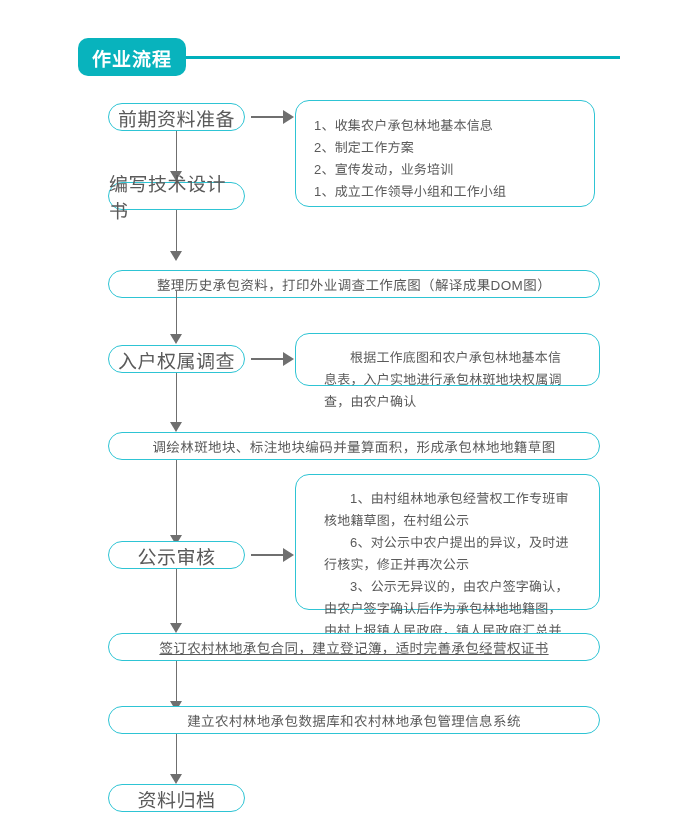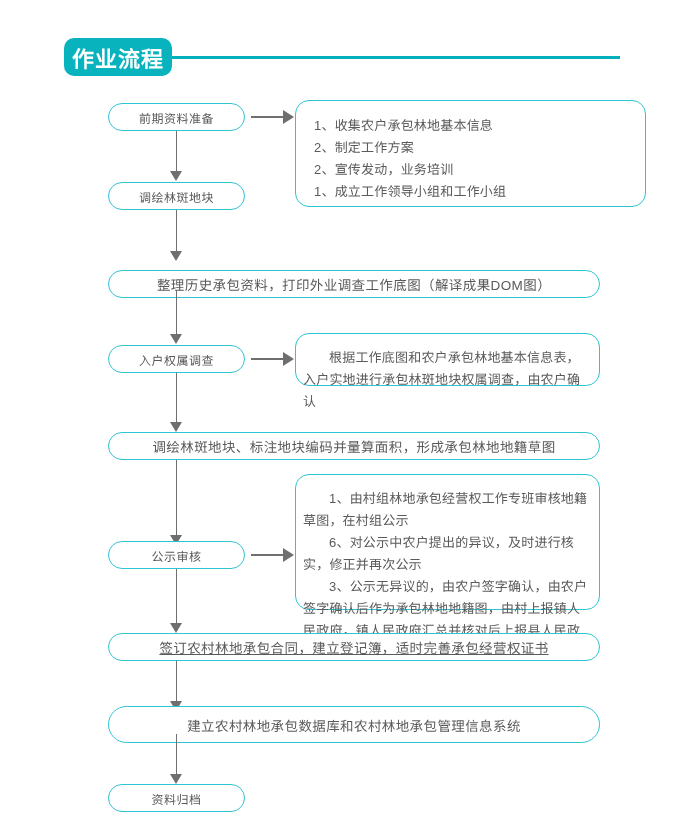--- a/index.html
+++ b/index.html
@@ -33,50 +33,50 @@
   .header-rule {
     position: absolute;
     left: 120px;
     top: 18px;
     width: 500px;
     height: 3px;
     background: #00b0bc;
   }
   .header-badge {
     position: absolute;
-    left: 64px;
+    left: 78px;
     top: 0px;
     width: 108px;
     height: 38px;
     background: #08b3bd;
     border-radius: 10px;
     display: flex;
     align-items: center;
     justify-content: center;
     color: #ffffff;
-    font-size: 22px;
+    font-size: 19px;
     font-weight: bold;
     letter-spacing: 1px;
     z-index: 2;
   }
 
   
   .node {
     position: absolute;
     box-sizing: border-box;
     border: 1.6px solid #2ec4d4;
     background: #ffffff;
     color: #5a5a5a;
   }
   .node.pill {
     border-radius: 22px;
     display: flex;
     align-items: center;
     justify-content: center;
-    font-size: 12px;
+    font-size: 19px;
     letter-spacing: 0.5px;
   }
   .node.wide {
     border-radius: 20px;
     display: flex;
     align-items: center;
     justify-content: center;
     font-size: 13.5px;
     letter-spacing: 0.4px;
   }
@@ -84,21 +84,21 @@
     border-radius: 14px;
     font-size: 13px;
     line-height: 22px;
     letter-spacing: 0.2px;
     padding: 14px 18px 14px 18px;
   }
   .node.detail .li {
     white-space: nowrap;
   }
   .node.detail.para {
-    padding: 13px 7px;
+    padding: 13px 28px;
   }
   .node.detail.para .p {
     text-indent: 2em;
     white-space: normal;
   }
   .node.detail.flow .p {
     white-space: normal;
   }
 
   
@@ -137,31 +137,31 @@
   <div class="header">
     <div class="header-rule"></div>
     <div class="header-badge">作业流程</div>
   </div>
 
   <div class="node pill" style="left:108px; top:103px; width:137px; height:28px;">前期资料准备</div>
 
   <div class="hline" style="left:251px; top:116.3px; width:38px;"></div>
   <div class="hhead" style="left:283px; top:110px;"></div>
 
-  <div class="node detail" style="left:295px; top:100px; width:351px; height:107px;">
+  <div class="node detail" style="left:295px; top:100px; width:300px; height:107px;">
     <div class="li">1、收集农户承包林地基本信息</div>
     <div class="li">2、制定工作方案</div>
     <div class="li">2、宣传发动，业务培训</div>
     <div class="li">1、成立工作领导小组和工作小组</div>
   </div>
 
   <div class="vline" style="left:176px; top:131px; height:44px;"></div>
   <div class="vhead" style="left:170px; top:171px;"></div>
 
-  <div class="node pill" style="left:108px; top:182px; width:137px; height:28px;">调绘林斑地块</div>
+  <div class="node pill" style="left:108px; top:182px; width:137px; height:28px;">编写技术设计书</div>
 
   <div class="vline" style="left:176px; top:210px; height:45px;"></div>
   <div class="vhead" style="left:170px; top:251px;"></div>
 
   <div class="node wide" style="left:108px; top:262px; width:492px; height:28px;margin-top:8px;">整理历史承包资料，打印外业调查工作底图（解译成果DOM图）</div>
 
   <div class="vline" style="left:176px; top:290px; height:48px;"></div>
   <div class="vhead" style="left:170px; top:334px;"></div>
 
   <div class="node pill" style="left:108px; top:345px; width:137px; height:28px;">入户权属调查</div>
@@ -193,20 +193,20 @@
   </div>
 
   <div class="vline" style="left:176px; top:569px; height:58px;"></div>
   <div class="vhead" style="left:170px; top:623px;"></div>
 
   <div class="node wide" style="left:108px; top:633px; width:492px; height:28px;text-decoration:underline;">签订农村林地承包合同，建立登记簿，适时完善承包经营权证书</div>
 
   <div class="vline" style="left:176px; top:661px; height:44px;"></div>
   <div class="vhead" style="left:170px; top:701px;"></div>
 
-  <div class="node wide" style="left:108px; top:706px; width:492px; height:37px;">建立农村林地承包数据库和农村林地承包管理信息系统</div>
+  <div class="node wide" style="left:108px; top:706px; width:492px; height:28px;">建立农村林地承包数据库和农村林地承包管理信息系统</div>
 
   <div class="vline" style="left:176px; top:734px; height:44px;"></div>
   <div class="vhead" style="left:170px; top:774px;"></div>
 
   <div class="node pill" style="left:108px; top:784px; width:137px; height:28px;">资料归档</div>
 
 </div>
 
 </body></html>

